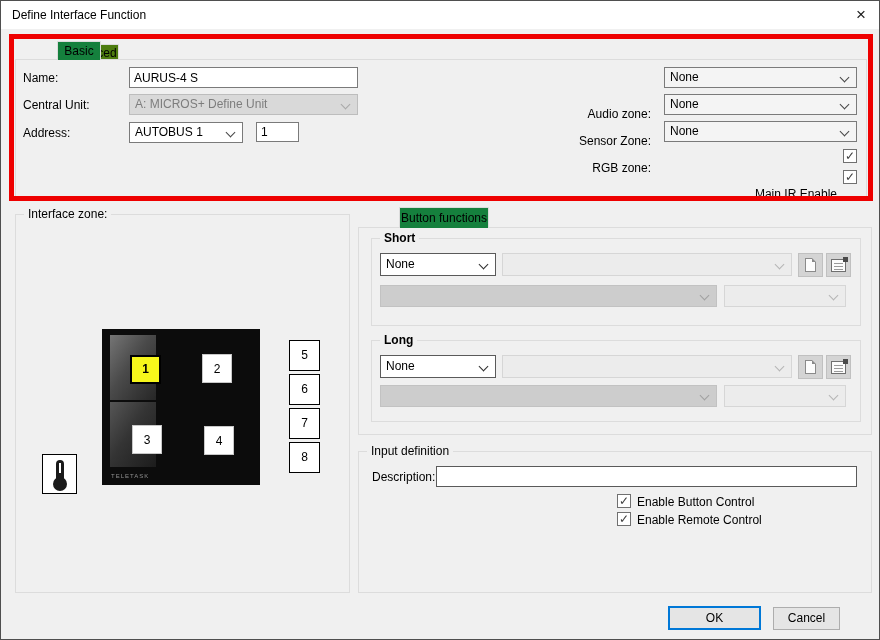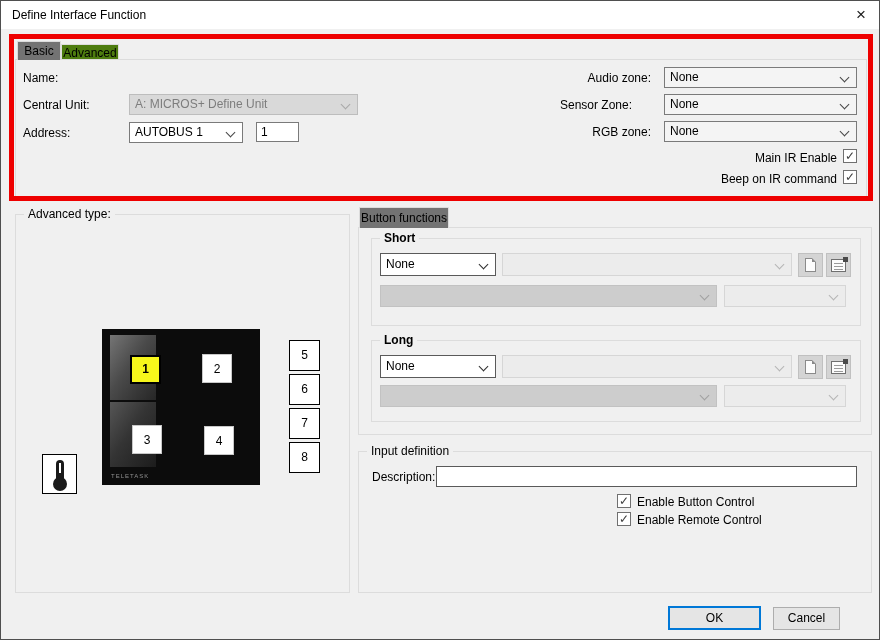--- a/index.html
+++ b/index.html
@@ -7,26 +7,26 @@
   body { font-family:"Liberation Sans", sans-serif; font-size:12px; color:#000; }
   .window { position:relative; width:880px; height:640px; background:#f0f0f0;
             border:1px solid #4f4f4f; overflow:hidden; }
   .titlebar { position:absolute; left:0; top:0; width:100%; height:28px; background:#ffffff; }
   .titlebar .title { position:absolute; left:11px; top:7px; font-size:12px;text-align:center; }
   .close-btn { position:absolute; left:847px; top:3px; width:26px; height:22px;
                text-align:center; font-size:17px; line-height:22px; color:#1a1a1a; cursor:default; }
 
   
   .tab { position:absolute; border:1px solid #dcdcdc; border-bottom:none; text-align:center; }
-  .tab.active { background:#737373; z-index:3; }
+  .tab.active { background:#15803d; z-index:3;margin-left:40px; }
   .tab.inactive { background:#4d7c0f; }
   .tabpage { position:absolute; border:1px solid #dcdcdc; background:#f0f0f0; }
 
   .lbl { position:absolute; white-space:nowrap; }
-  .lbl.r { text-align:right; }
+  .lbl.r { text-align:right;margin-top:36px; }
 
   .tinput { position:absolute; border:1px solid #7a7a7a; background:#fff; font:12px "Liberation Sans",sans-serif; padding:0 4px; }
   .tinput.dark { border-color:#5a5a5a; }
 
   .combo { position:absolute; border:1px solid #7a7a7a; background:#fff; line-height:19px; padding-left:5px; white-space:nowrap; overflow:hidden; }
   .combo .chev { position:absolute; right:8px; top:6px; width:7px; height:7px;
                  border-right:1px solid #464646; border-bottom:1px solid #464646; transform:rotate(45deg); }
   .combo.light { background:#f4f4f4; }
   .combo.disabled { background:#d9d9d9; border-color:#bdbdbd; color:#7d7d7d; }
   .combo.disabled .chev { border-color:#a8a8a8; }
@@ -88,62 +88,62 @@
 
   <div class="tab active" style="left:16px; top:40px; width:44px; height:19px; line-height:19px;">
     <span>Basic</span>
   </div>
   <div class="tab inactive" style="left:60px; top:43px; width:58px; height:16px; line-height:16px;">
     <span>Advanced</span>
   </div>
   <div class="tabpage" style="left:14px; top:58px; width:852px; height:138px;"></div>
 
   <span class="lbl" style="left:22px; top:70px;">Name:</span>
+  <input class="tinput" style="left: 128px; top: 66px; width: 229px; height: 21px;" value="AURUS-4 S">
 
   <span class="lbl" style="left:22px; top:97px;">Central Unit:</span>
   <div class="combo disabled" style="left:128px; top:93px; width:229px; height:21px;">
     <span>A: MICROS+ Define Unit</span>
     <span class="chev"></span>
   </div>
 
   <span class="lbl" style="left:22px; top:125px;">Address:</span>
   <div class="combo" style="left:128px; top:121px; width:114px; height:21px;">
     <span>AUTOBUS 1</span>
     <span class="chev"></span>
   </div>
   <input class="tinput" style="left: 255px; top: 121px; width: 43px; height: 20px;" value="1">
 
   <span class="lbl r" style="left:540px; top:70px; width:110px;">Audio zone:</span>
   <div class="combo light" style="left:663px; top:66px; width:193px; height:21px;">
     <span>None</span>
     <span class="chev"></span>
   </div>
 
-  <span class="lbl r" style="left:540px; top:97px; width:110px;text-align:center;">Sensor Zone:</span>
+  <span class="lbl r" style="left:540px; top:97px; width:110px;">Sensor Zone:</span>
   <div class="combo light" style="left:663px; top:93px; width:193px; height:21px;">
     <span>None</span>
     <span class="chev"></span>
   </div>
 
   <span class="lbl r" style="left:540px; top:124px; width:110px;">RGB zone:</span>
   <div class="combo light" style="left:663px; top:120px; width:193px; height:21px;">
     <span>None</span>
     <span class="chev"></span>
   </div>
 
   <span class="lbl r" style="left:640px; top:150px; width:196px;">Main IR Enable</span>
   <span class="checkbox checked" style="left:842px; top:148px;"></span>
 
-  <span class="lbl r" style="left:640px; top:171px; width:196px;">Beep on IR command</span>
   <span class="checkbox checked" style="left:842px; top:169px;"></span>
 
   <div class="highlight"></div>
 
   <div class="groupbox" style="left:14px; top:213px; width:335px; height:379px;">
-    <span class="cap">Advanced type:</span>
+    <span class="cap">Interface zone:</span>
 
 
     <div class="device" style="left:86px; top:114px; width:158px; height:156px;">
       <div class="glass g1" style="left:8px; top:6px; width:46px; height:65px;"></div>
       <div class="glass g2" style="left:8px; top:73px; width:46px; height:65px;"></div>
       <span class="brand">TELETASK</span>
       <div class="devbtn sel" style="left:28px; top:26px; width:31px; height:29px;">1</div>
       <div class="devbtn" style="left:100px; top:25px; width:30px; height:29px;">2</div>
       <div class="devbtn" style="left:30px; top:96px; width:30px; height:29px;">3</div>
       <div class="devbtn" style="left:102px; top:97px; width:30px; height:29px;">4</div>

